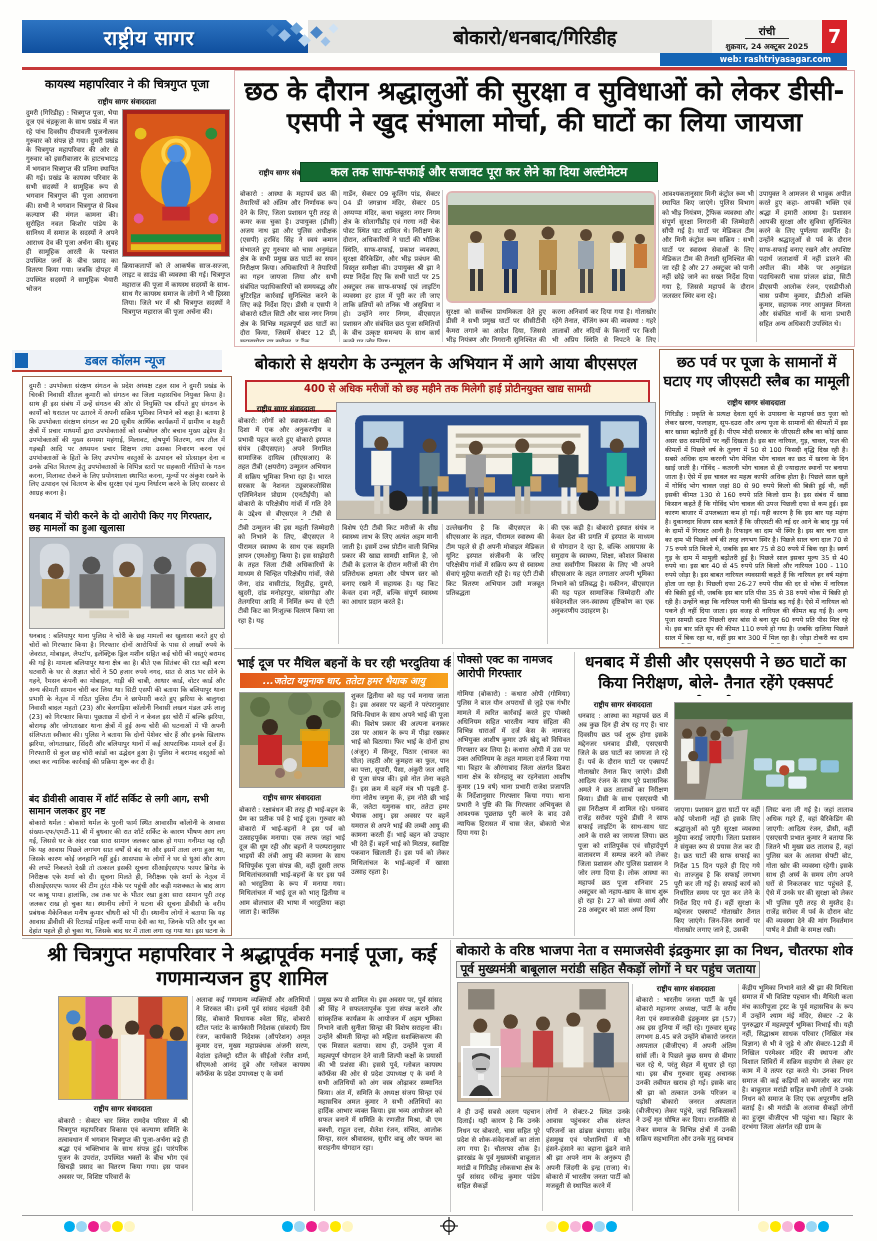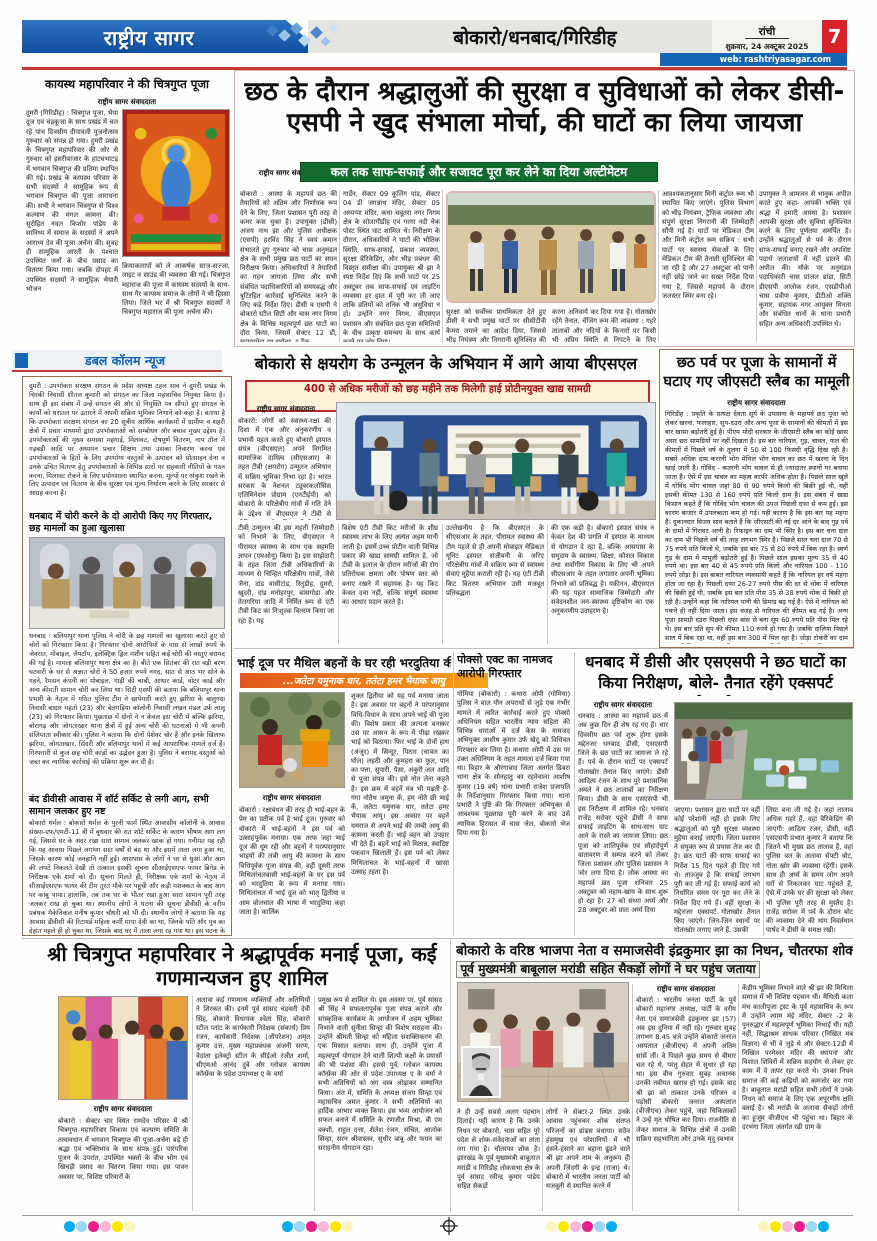--- a/index.html
+++ b/index.html
@@ -55,21 +55,21 @@
   .dc-photo svg { display:block; width:100%; height:100%; }
 
   
   .bsl-subhead { position:absolute; left:245px; top:380px; width:405px; height:32px; background:#fcf2da;
     border:2px solid #c0272d; color:#a31515; font-size:10px; font-weight:800; text-align:center; line-height:14px; overflow:hidden; }
 
   
   .gst-box { position:absolute; left:659px; top:349px; width:195px; height:299px; border:1.5px solid #9c6b4f; }
 
   
-  .bd-subhead { position:absolute; left:240px; top:673px; width:248px; height:15px;
+  .bd-subhead { position:absolute; left:240px; top:673px; width:208px; height:15px;
     background:linear-gradient(90deg,#e2581c,#f7a21d); color:#fff; font-size:9.5px; font-weight:800;
     font-style:italic; text-align:center; line-height:15px; overflow:hidden; }
 
   
   .jha-subhead { position:absolute; left:456px; top:961px; width:304px; height:17px; background:#efefec;
     border:1px solid #8a8a8a; font-size:12px; font-weight:800; text-align:center; line-height:15px; color:#111; overflow:hidden; }
   .portrait-inset { position:absolute; left:3px; bottom:3px; width:40px; height:52px; border:2px solid #fff;
     background:#e2e2e2; overflow:hidden; }
 
   

